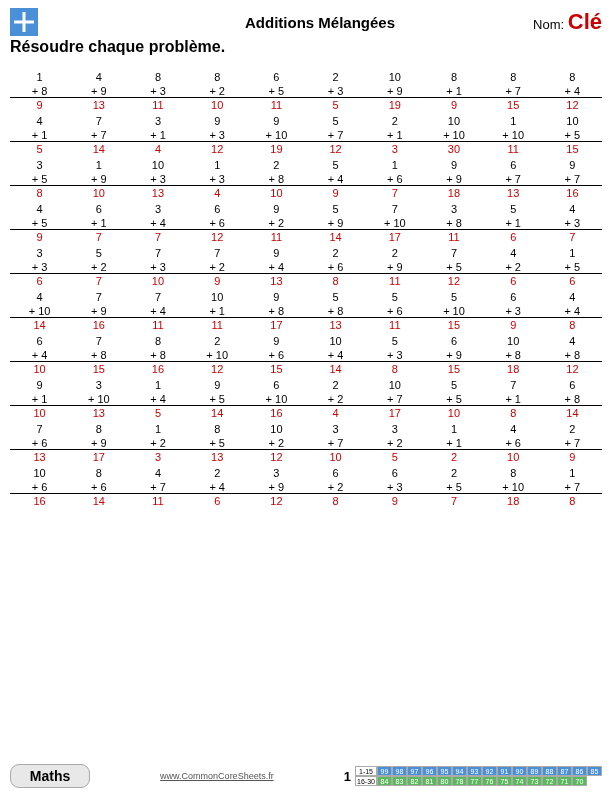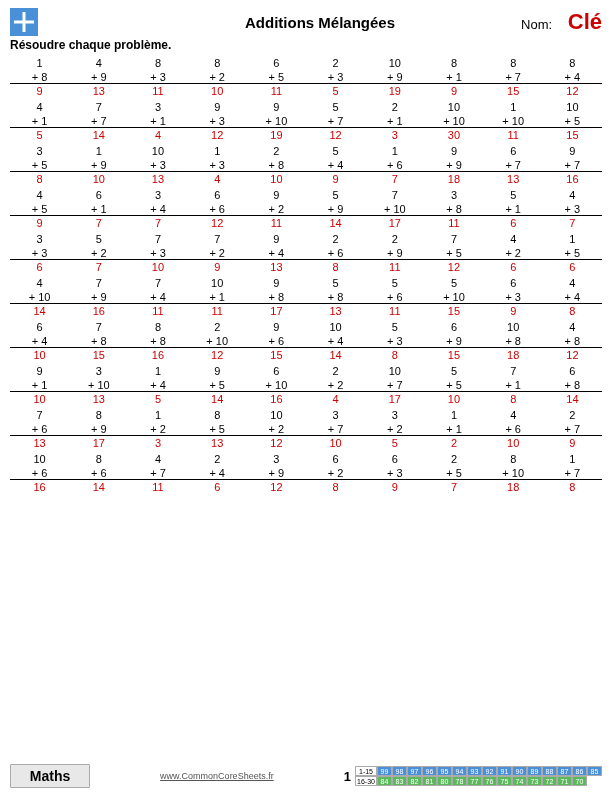--- a/index.html
+++ b/index.html
@@ -33,26 +33,25 @@
     }
     .header-nom {
       position: absolute;
       right: 0;
       font-size: 13px;
     }
     .header-nom span.key {
       font-size: 22px;
       font-weight: bold;
       color: #cc0000;
-      margin-left: 12px;
     }
     .subtitle {
-      font-size: 12px;
+      font-size: 16px;
       font-weight: bold;
-      margin-bottom: 3px;
+      margin-bottom: 13px;
     }
     .problems-grid {
       display: grid;
       grid-template-columns: repeat(10, 1fr);
       gap: 0;
       width: 100%;
     }
     .problem {
       display: flex;
       flex-direction: column;
@@ -89,21 +88,21 @@
       display: flex;
       align-items: center;
       padding: 0 10px;
     }
     .footer-maths {
       background: #e8e8e8;
       border: 1px solid #aaa;
       padding: 3px 2px;
       font-weight: bold;
       font-size: 14px;
-      border-radius: 1px;
+      border-radius: 9px;
       min-width: 80px;
       text-align: center;
     }
     .footer-url {
       flex: 1;
       text-align: center;
       font-size: 9px;
       color: #555;
       text-decoration: underline;
     }

